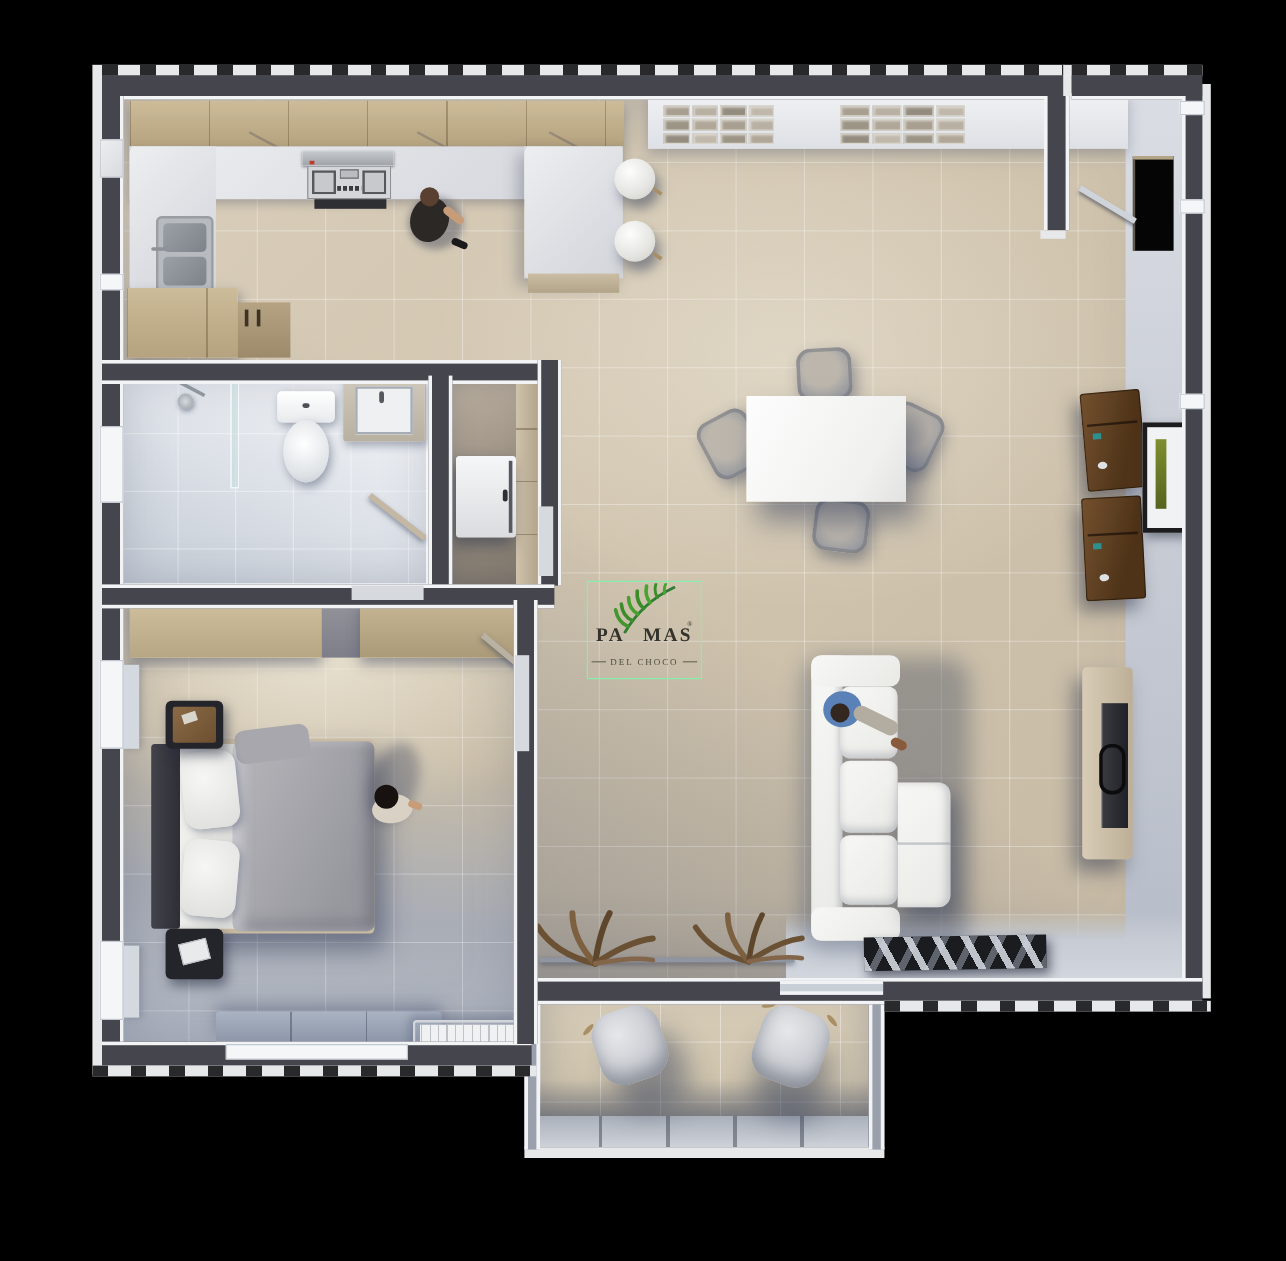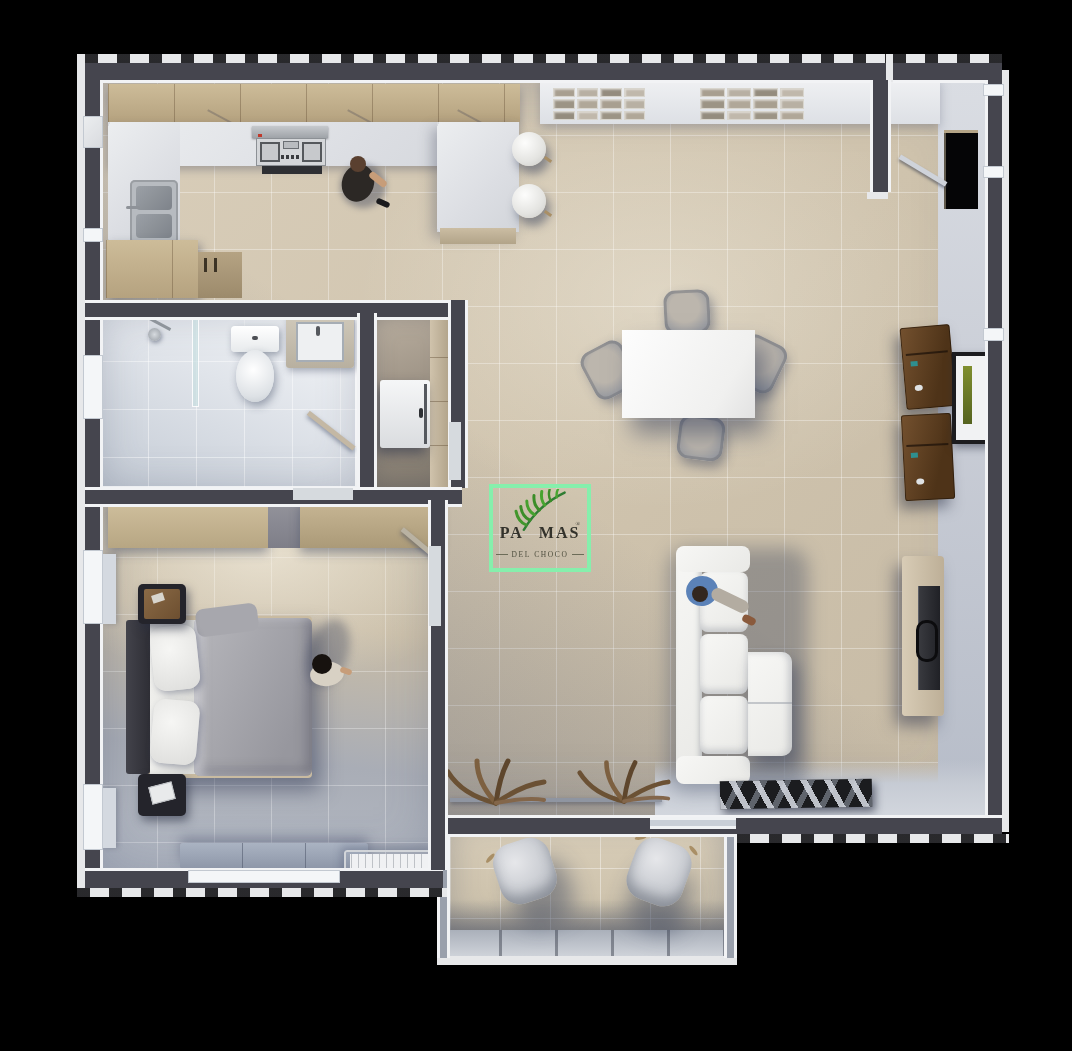--- a/index.html
+++ b/index.html
@@ -63,21 +63,21 @@
   .chair{border-radius:12px;background:radial-gradient(circle at 45% 40%,#bcb6ad 0 40%,#9a9ca1 75%,#83858c 100%);
     box-shadow:3px 6px 12px rgba(55,65,92,.45),inset 0 0 0 3px rgba(120,122,128,.55);}
   .nstand{background:#24242b;border-radius:5px;box-shadow:3px 5px 10px rgba(40,45,65,.55);}
   .tilegrid{display:grid;gap:2px;}
   .tilecell{border:1px solid #d8d5cd;box-shadow:inset 1px 1px 2px rgba(255,255,255,.5);}
   .balc-chair{border-radius:20px;background:radial-gradient(circle at 38% 32%,#e6e7ea,#c6c9cf 62%,#abaeb6 100%);
     box-shadow:10px 26px 22px rgba(52,62,88,.45),inset 0 -9px 12px rgba(92,97,108,.45);}
   .desk{background:linear-gradient(105deg,#74512f,#4e3318 70%);border-radius:3px;
     box-shadow:-6px 8px 14px rgba(40,45,65,.5),inset 0 0 0 1px rgba(30,20,10,.6);}
   
-  #logo{border:4px solid #86efac;background:rgba(255,255,255,.02);}
+  #logo{border:1px solid #86efac;background:rgba(255,255,255,.02);}
   #logo .brand{position:absolute;left:0;top:36px;width:100%;display:flex;justify-content:center;gap:15px;
     font-family:"Liberation Serif",serif;font-size:16px;letter-spacing:2px;color:#33322b;font-weight:bold;}
   #logo .reg{position:absolute;right:7px;top:33px;font-size:6px;color:#33322b;font-family:"Liberation Serif",serif;}
   #logo .tagrow{position:absolute;left:0;top:62px;width:100%;display:flex;align-items:center;justify-content:center;gap:4px;}
   #logo .tagline{font-family:"Liberation Serif",serif;font-size:7.5px;letter-spacing:1.6px;color:#4e4e3e;white-space:nowrap;}
   #logo .tline{width:12px;height:0;border-top:1.5px solid #6c6c58;}
   .leaf-rib{position:absolute;border-radius:50%;}
 </style>
 </head>
 <body>

